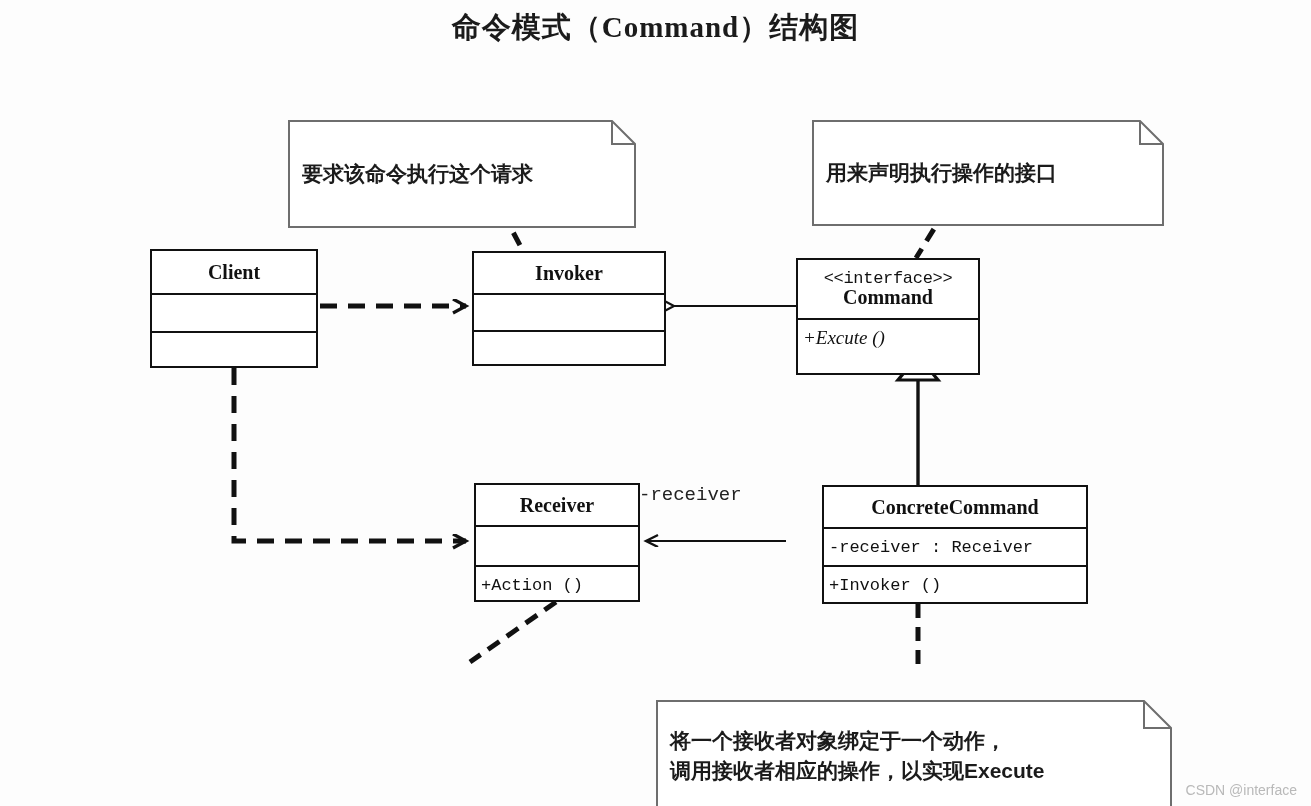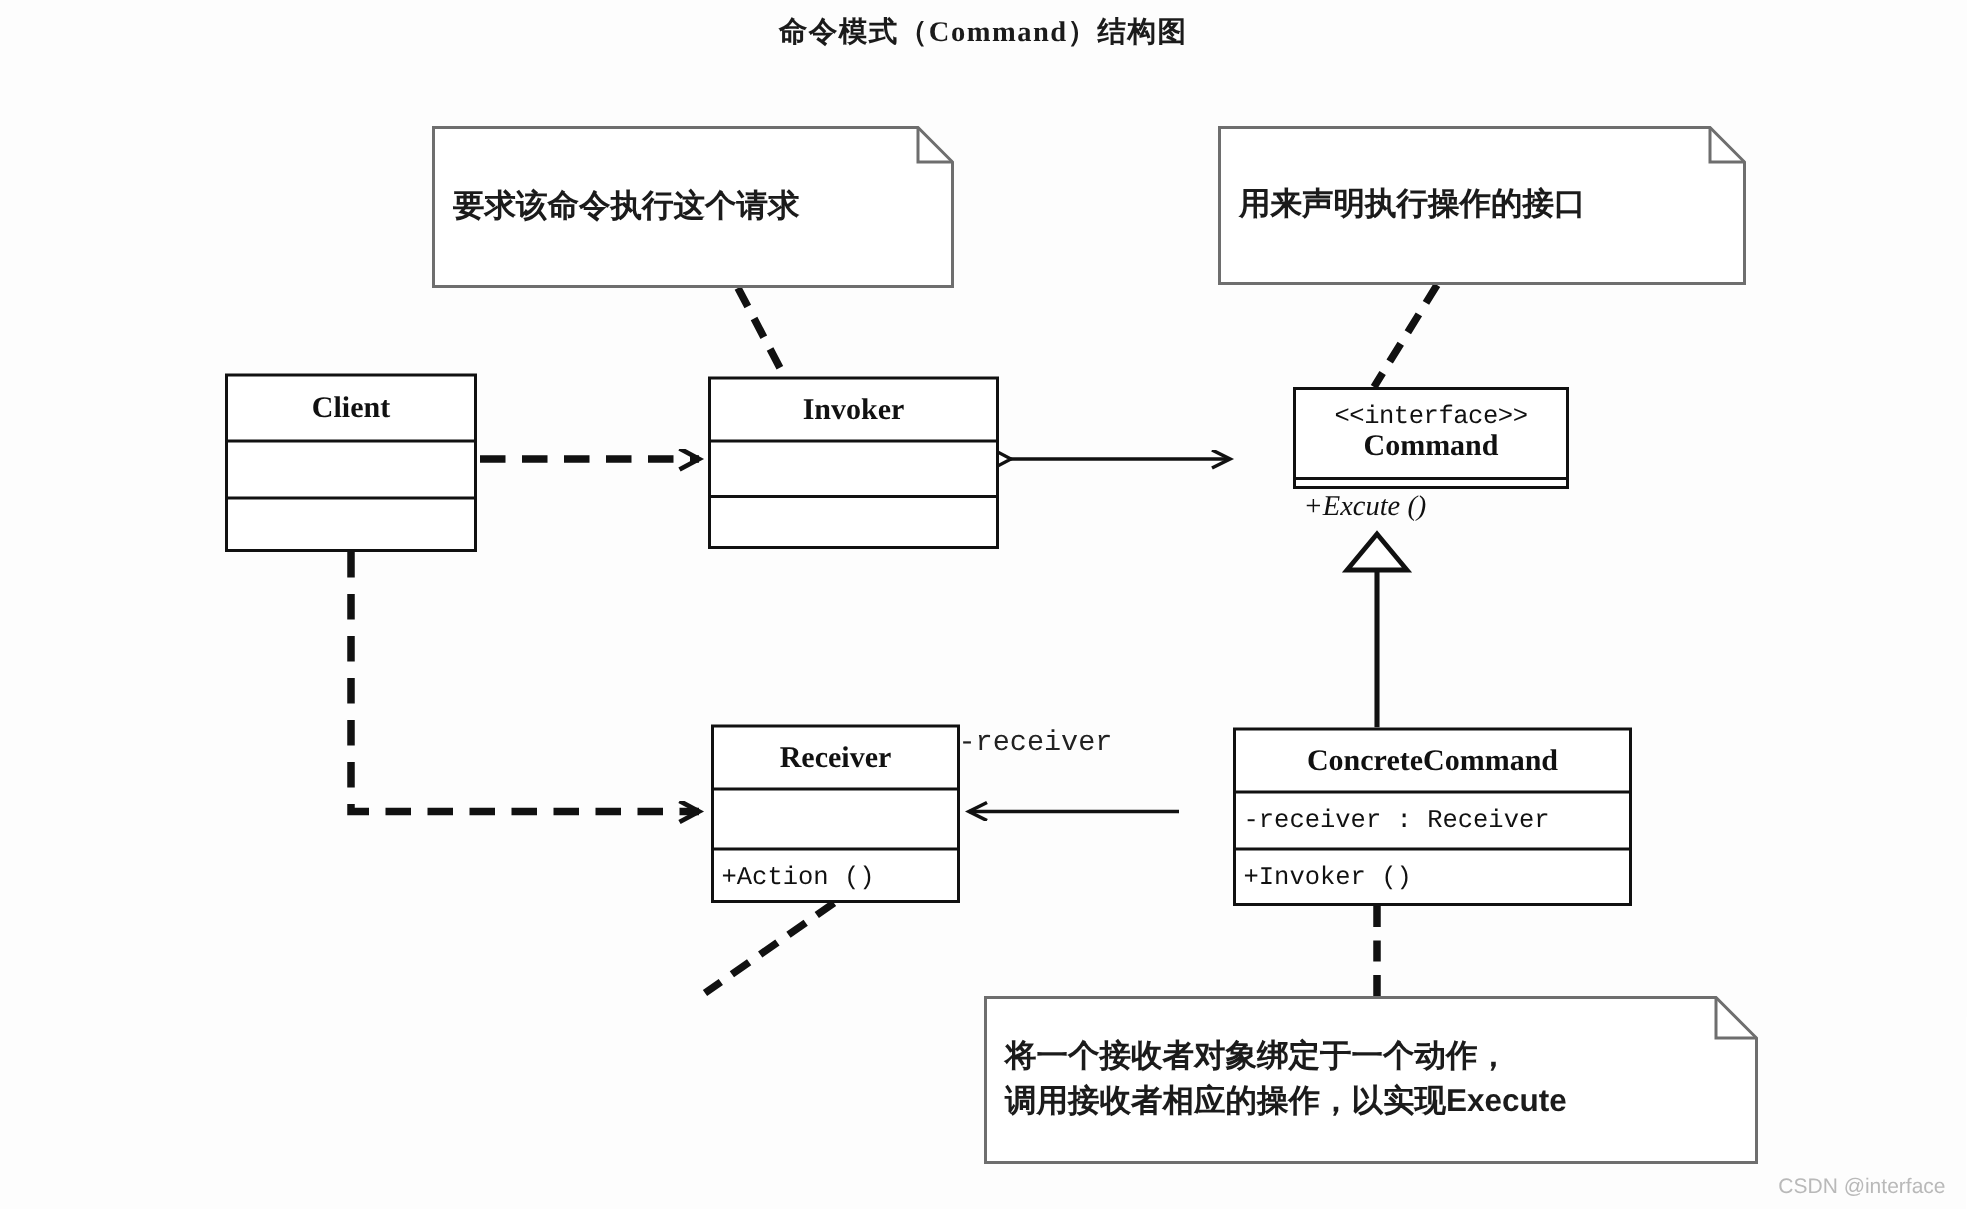--- a/index.html
+++ b/index.html
@@ -20,21 +20,21 @@
 
   
   #title {
     position: absolute;
     left: 0;
     top: 8px;
     width: 1311px;
     text-align: center;
     font-family: "Liberation Serif", "DejaVu Serif", serif;
     font-weight: bold;
-    font-size: 19px;
+    font-size: 29px;
     letter-spacing: 1px;
     color: #1b1b1b;
   }
 
   
   #wires {
     position: absolute;
     left: 0;
     top: 0;
     width: 1311px;
@@ -83,20 +83,21 @@
   .member.ital {
     font-style: italic;
     font-family: "Liberation Serif", "DejaVu Serif", serif;
     font-size: 19px;
   }
 
   
   .note {
     position: absolute;
     box-sizing: border-box;
+    margin-top: 36px;
   }
   .note .shape {
     position: absolute;
     inset: 0;
   }
   .note .txt {
     position: absolute;
     left: 14px;
     right: 18px;
     top: 50%;
@@ -227,21 +228,21 @@
       <div class="cls-name">Invoker</div>
     </div>
     <div class="umlrow" style="height:37px;">
       <div class="member"></div>
     </div>
     <div class="umlrow" style="height:36px;">
       <div class="member"></div>
     </div>
   </div>
 
-  <div class="umlbox" style="left:862px; top:258px; width:184px; height:68px;">
+  <div class="umlbox" style="left:796px; top:258px; width:184px; height:117px;">
     <div class="umlrow center" style="height:60px;">
       <div class="cls-name">
         <span class="stereo">&lt;&lt;interface&gt;&gt;</span>
         <span>Command</span>
       </div>
     </div>
     <div class="umlrow" style="height:36px;">
       <div class="member ital">+Excute ()</div>
     </div>
   </div>

